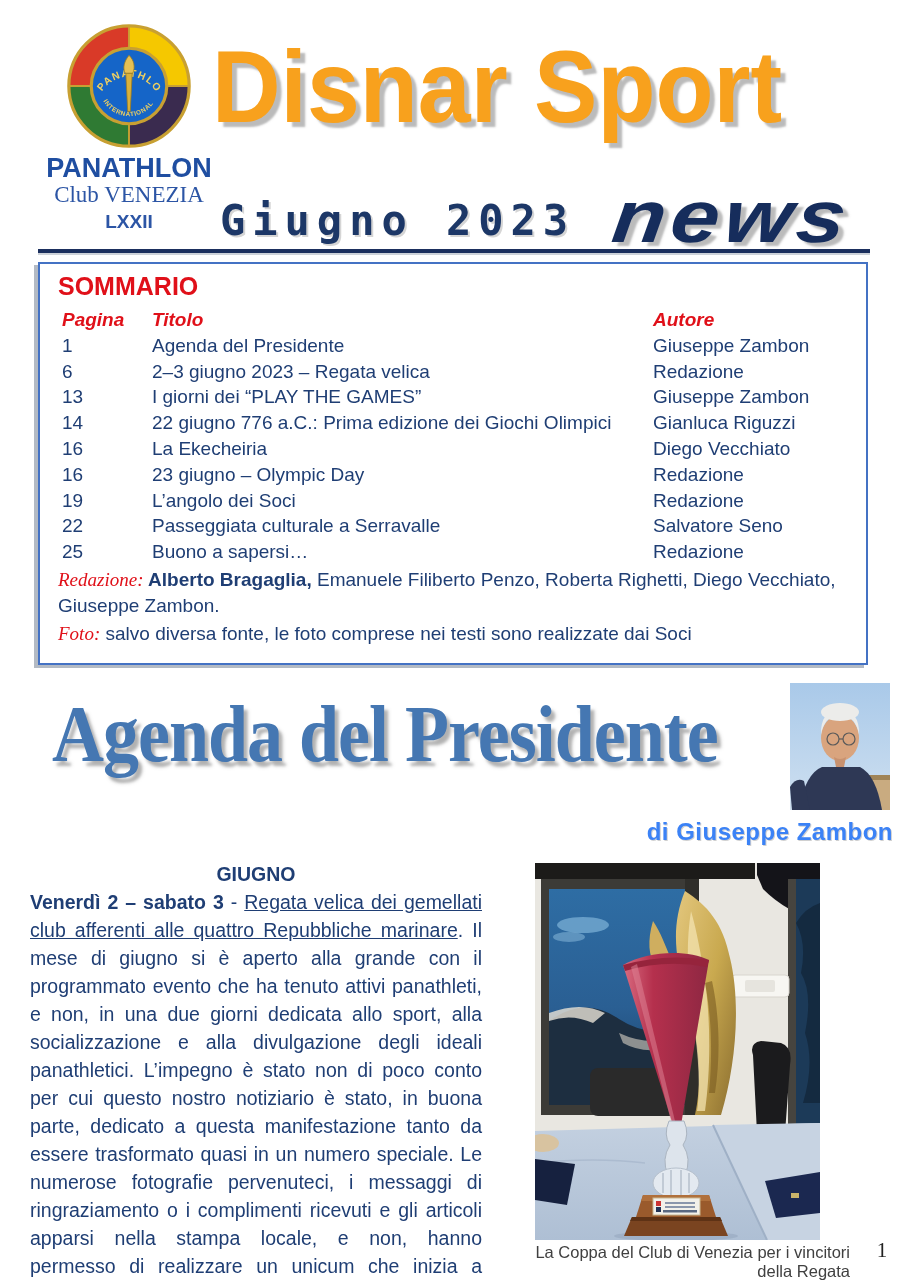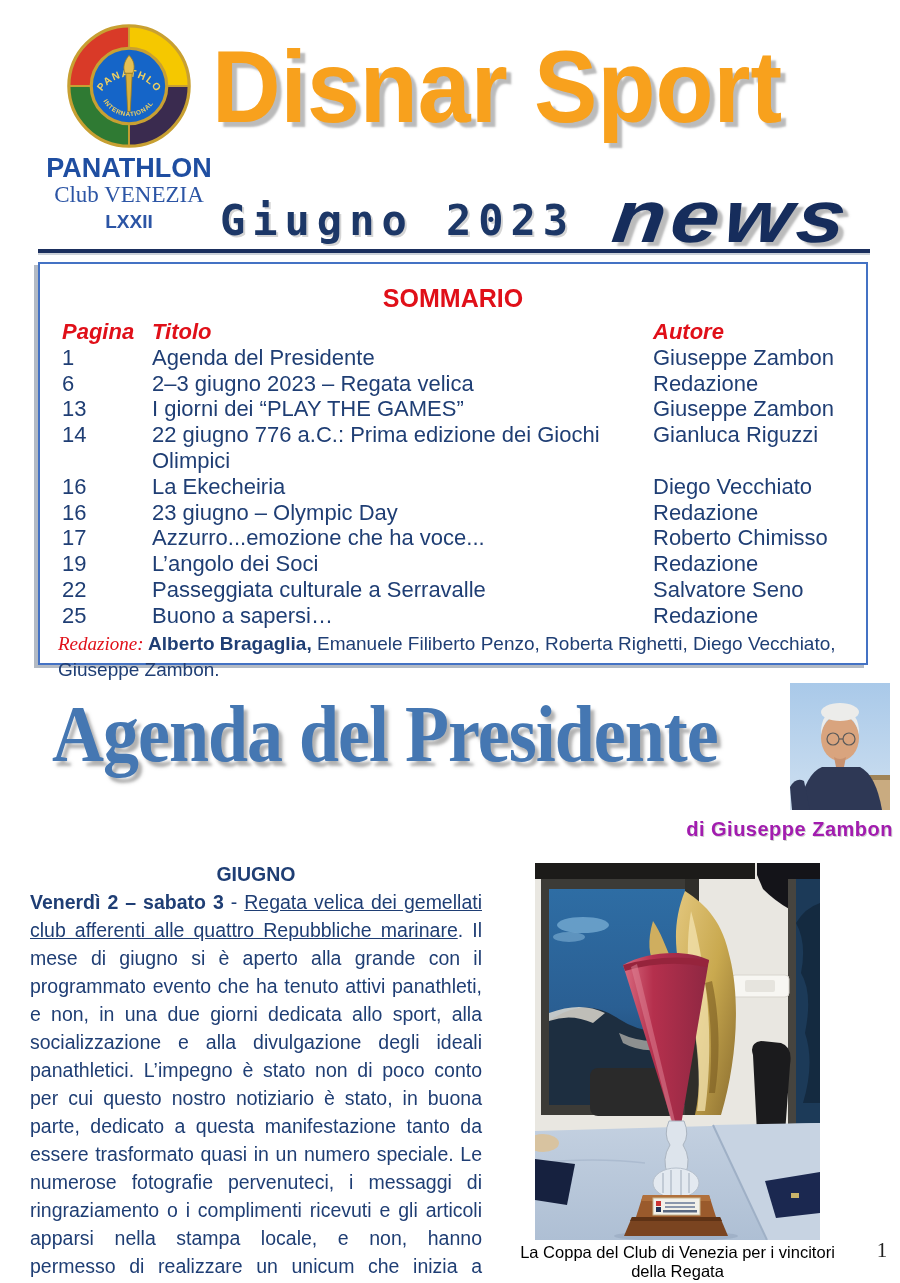--- a/index.html
+++ b/index.html
@@ -39,55 +39,55 @@
     position:absolute; left:38px; top:249px; width:832px; height:4px;
     background:#1b2f5e; box-shadow:0 2px 0 #cdd2d9;
   }
   
   .toc-box{
     position:absolute; left:38px; top:262px; width:830px; height:403px;
     border:2px solid #4472c4; background:#ffffff; box-sizing:border-box;
     box-shadow:-4px 3px 0 #b3bac4;
     padding:6px 18px 0 18px;
   }
-  .toc-title{ text-align:center; color:#e01019; font-size:25px; font-weight:bold; letter-spacing:0px; margin:14px 0 6px;}
-  .toc-head, .toc-row{display:flex; align-items:flex-start; line-height:25.8px; font-size:22px;}
+  .toc-title{ text-align:left; color:#e01019; font-size:25px; font-weight:bold; letter-spacing:0px; margin:2px 0 6px;}
+  .toc-head, .toc-row{display:flex; align-items:flex-end; line-height:25.8px; font-size:19px;}
   .toc-head{color:#e01019; font-style:italic; font-weight:bold;}
   .col-page{width:58px; flex:0 0 58px; padding-left:4px;}
   .col-title{flex:1;margin-left:32px;}
   .col-author{flex:0 0 195px;}
   .toc-note{font-size:19px; line-height:26px; margin-top:2px;}
   .note-label{color:#e01019; font-style:italic;font-family:Liberation Serif, serif;}
   .note-bold{font-weight:bold;}
   
   .article-title{
     position:absolute; left:52px; top:688px; width:740px;
     font-family:"Liberation Serif", serif; font-weight:bold;
     font-size:72px; letter-spacing:-1px; color:#4577b2; white-space:nowrap;
     text-shadow:4px 5px 3px rgba(100,100,100,.5);
     transform:scaleY(1.12); transform-origin:top left;
   }
   .portrait{position:absolute; left:790px; top:683px; width:100px; height:127px; display:block;}
   .byline{
     position:absolute; right:7px; top:818px;
-    font-size:20px; font-weight:bold; color:#a21caf; letter-spacing:0.5px;
+    font-size:24px; font-weight:bold; color:#3b82f6; letter-spacing:0.5px;
     text-shadow:1px 1px 0 rgba(150,150,150,.45);
   }
   .body-col{
     position:absolute; left:30px; top:860px; width:452px;
     font-size:19.5px; line-height:28px; text-align:justify; color:#1f3e74;
   }
   .body-col .month{font-weight:bold; text-align:center;}
   .seg-bold{font-weight:bold;}
   .seg-underline{text-decoration:underline;}
   .figure{position:absolute; left:535px; top:863px; width:285px; height:377px;}
   .figure svg{display:block; width:285px; height:377px;}
   .caption{
-    position:absolute; left:505px; top:1243px; width:345px; text-align:center;
-    font-size:16.5px; color:#000000;
+    position:absolute; left:505px; top:1243px; width:345px; text-align:right;
+    font-size:16.5px; color:#404040;
   }
   .page-number{
     position:absolute; left:870px; top:1238px; width:24px; text-align:center;
     font-family:"Liberation Serif", serif; font-size:21px; color:#222;
   }
 </style>
 </head>
 <body>
 
 <div class="page">
@@ -170,25 +170,20 @@
           <span class="col-title">La Ekecheiria</span>
           <span class="col-author">Diego Vecchiato</span>
         </div>
 
         <div class="toc-row">
           <span class="col-page">16</span>
           <span class="col-title">23 giugno – Olympic Day</span>
           <span class="col-author">Redazione</span>
         </div>
 
-        <div class="toc-row">
-          <span class="col-page">17</span>
-          <span class="col-title">Azzurro...emozione che ha voce...</span>
-          <span class="col-author">Roberto Chimisso</span>
-        </div>
 
         <div class="toc-row">
           <span class="col-page">19</span>
           <span class="col-title">L’angolo dei Soci</span>
           <span class="col-author">Redazione</span>
         </div>
 
         <div class="toc-row">
           <span class="col-page">22</span>
           <span class="col-title">Passeggiata culturale a Serravalle</span>
@@ -197,20 +192,23 @@
 
         <div class="toc-row">
           <span class="col-page">25</span>
           <span class="col-title">Buono a sapersi…</span>
           <span class="col-author">Redazione</span>
         </div>
       </div>
 
     <div class="toc-note">
       <span class="note-label">Redazione:</span><span class="note-bold"> Alberto Bragaglia,</span><span> Emanuele Filiberto Penzo, Roberta Righetti, Diego Vecchiato, Giuseppe Zambon.</span>
+    </div>
+    <div class="toc-note">
+      <span class="note-label">Foto:</span><span> salvo diversa fonte, le foto comprese nei testi sono realizzate dai Soci</span>
     </div>
   </div>
 
   <div class="article-title">Agenda del Presidente</div>
 
   <svg class="portrait" viewBox="0 0 100 127" aria-hidden="true">
     <defs>
       <linearGradient id="sky" x1="0" y1="0" x2="0" y2="1">
         <stop offset="0" stop-color="#a9c9e9"></stop>
           <stop offset="1" stop-color="#cfe0f0"></stop>

